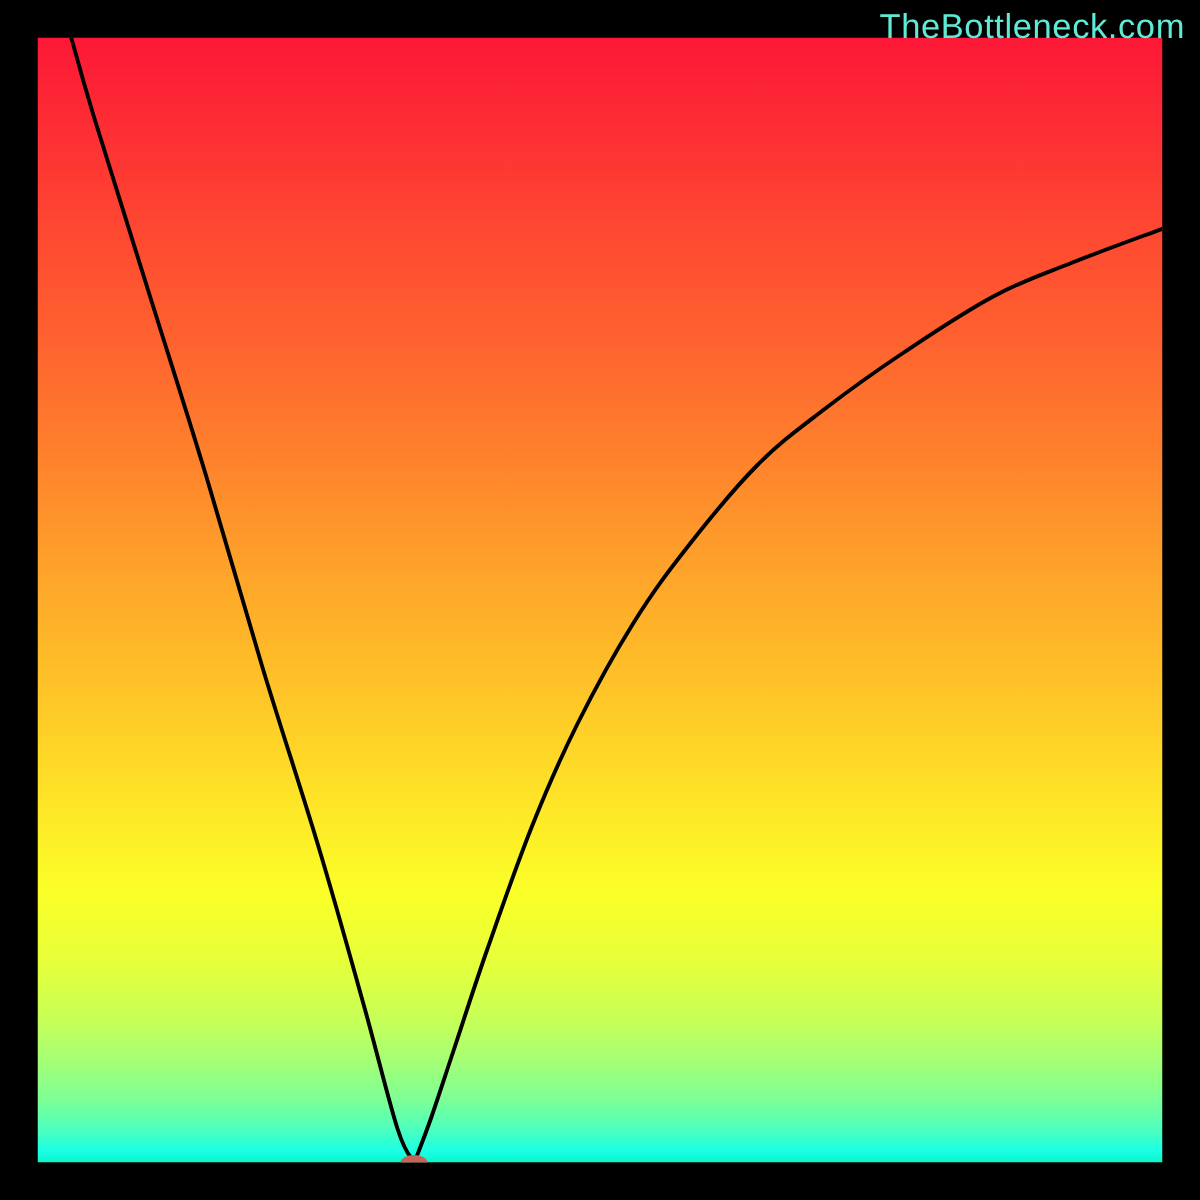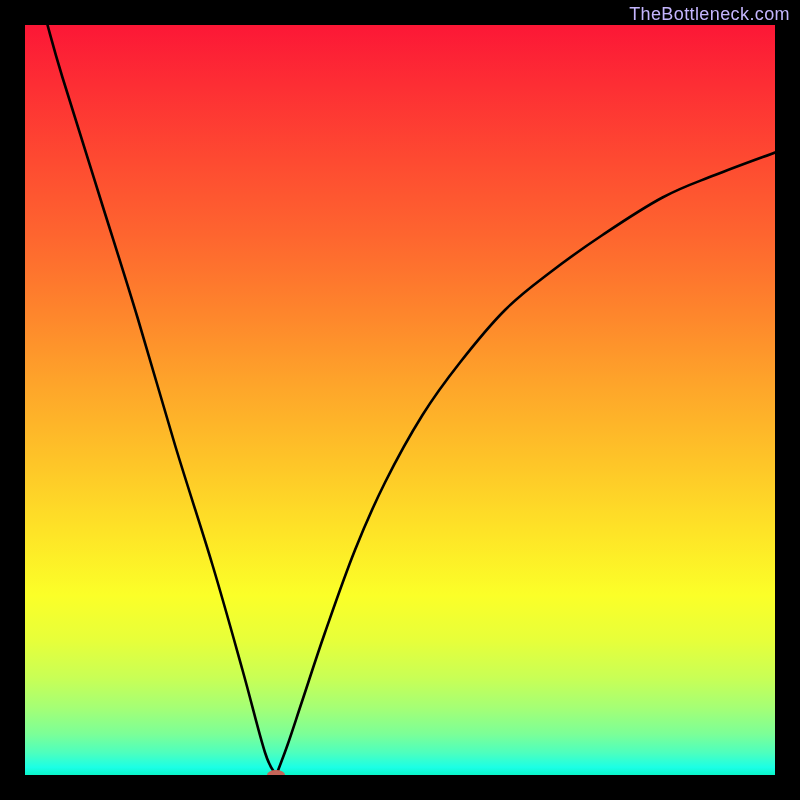--- a/index.html
+++ b/index.html
@@ -8,23 +8,23 @@
     position: relative;
     width: 800px;
     height: 800px;
     background: #000;
   }
   .watermark {
     position: absolute;
     top: 4px;
     right: 10px;
     font-family: Arial, Helvetica, sans-serif;
-    font-size: 18px;
+    font-size: 23px;
     font-weight: 500;
-    color: #c4b5fd;
+    color: #5eead4;
     letter-spacing: 0.4px;
     z-index: 5;
   }
   .plot-area {
     position: absolute;
     left: 25px;
     top: 25px;
     width: 750px;
     height: 750px;
     overflow: hidden;

